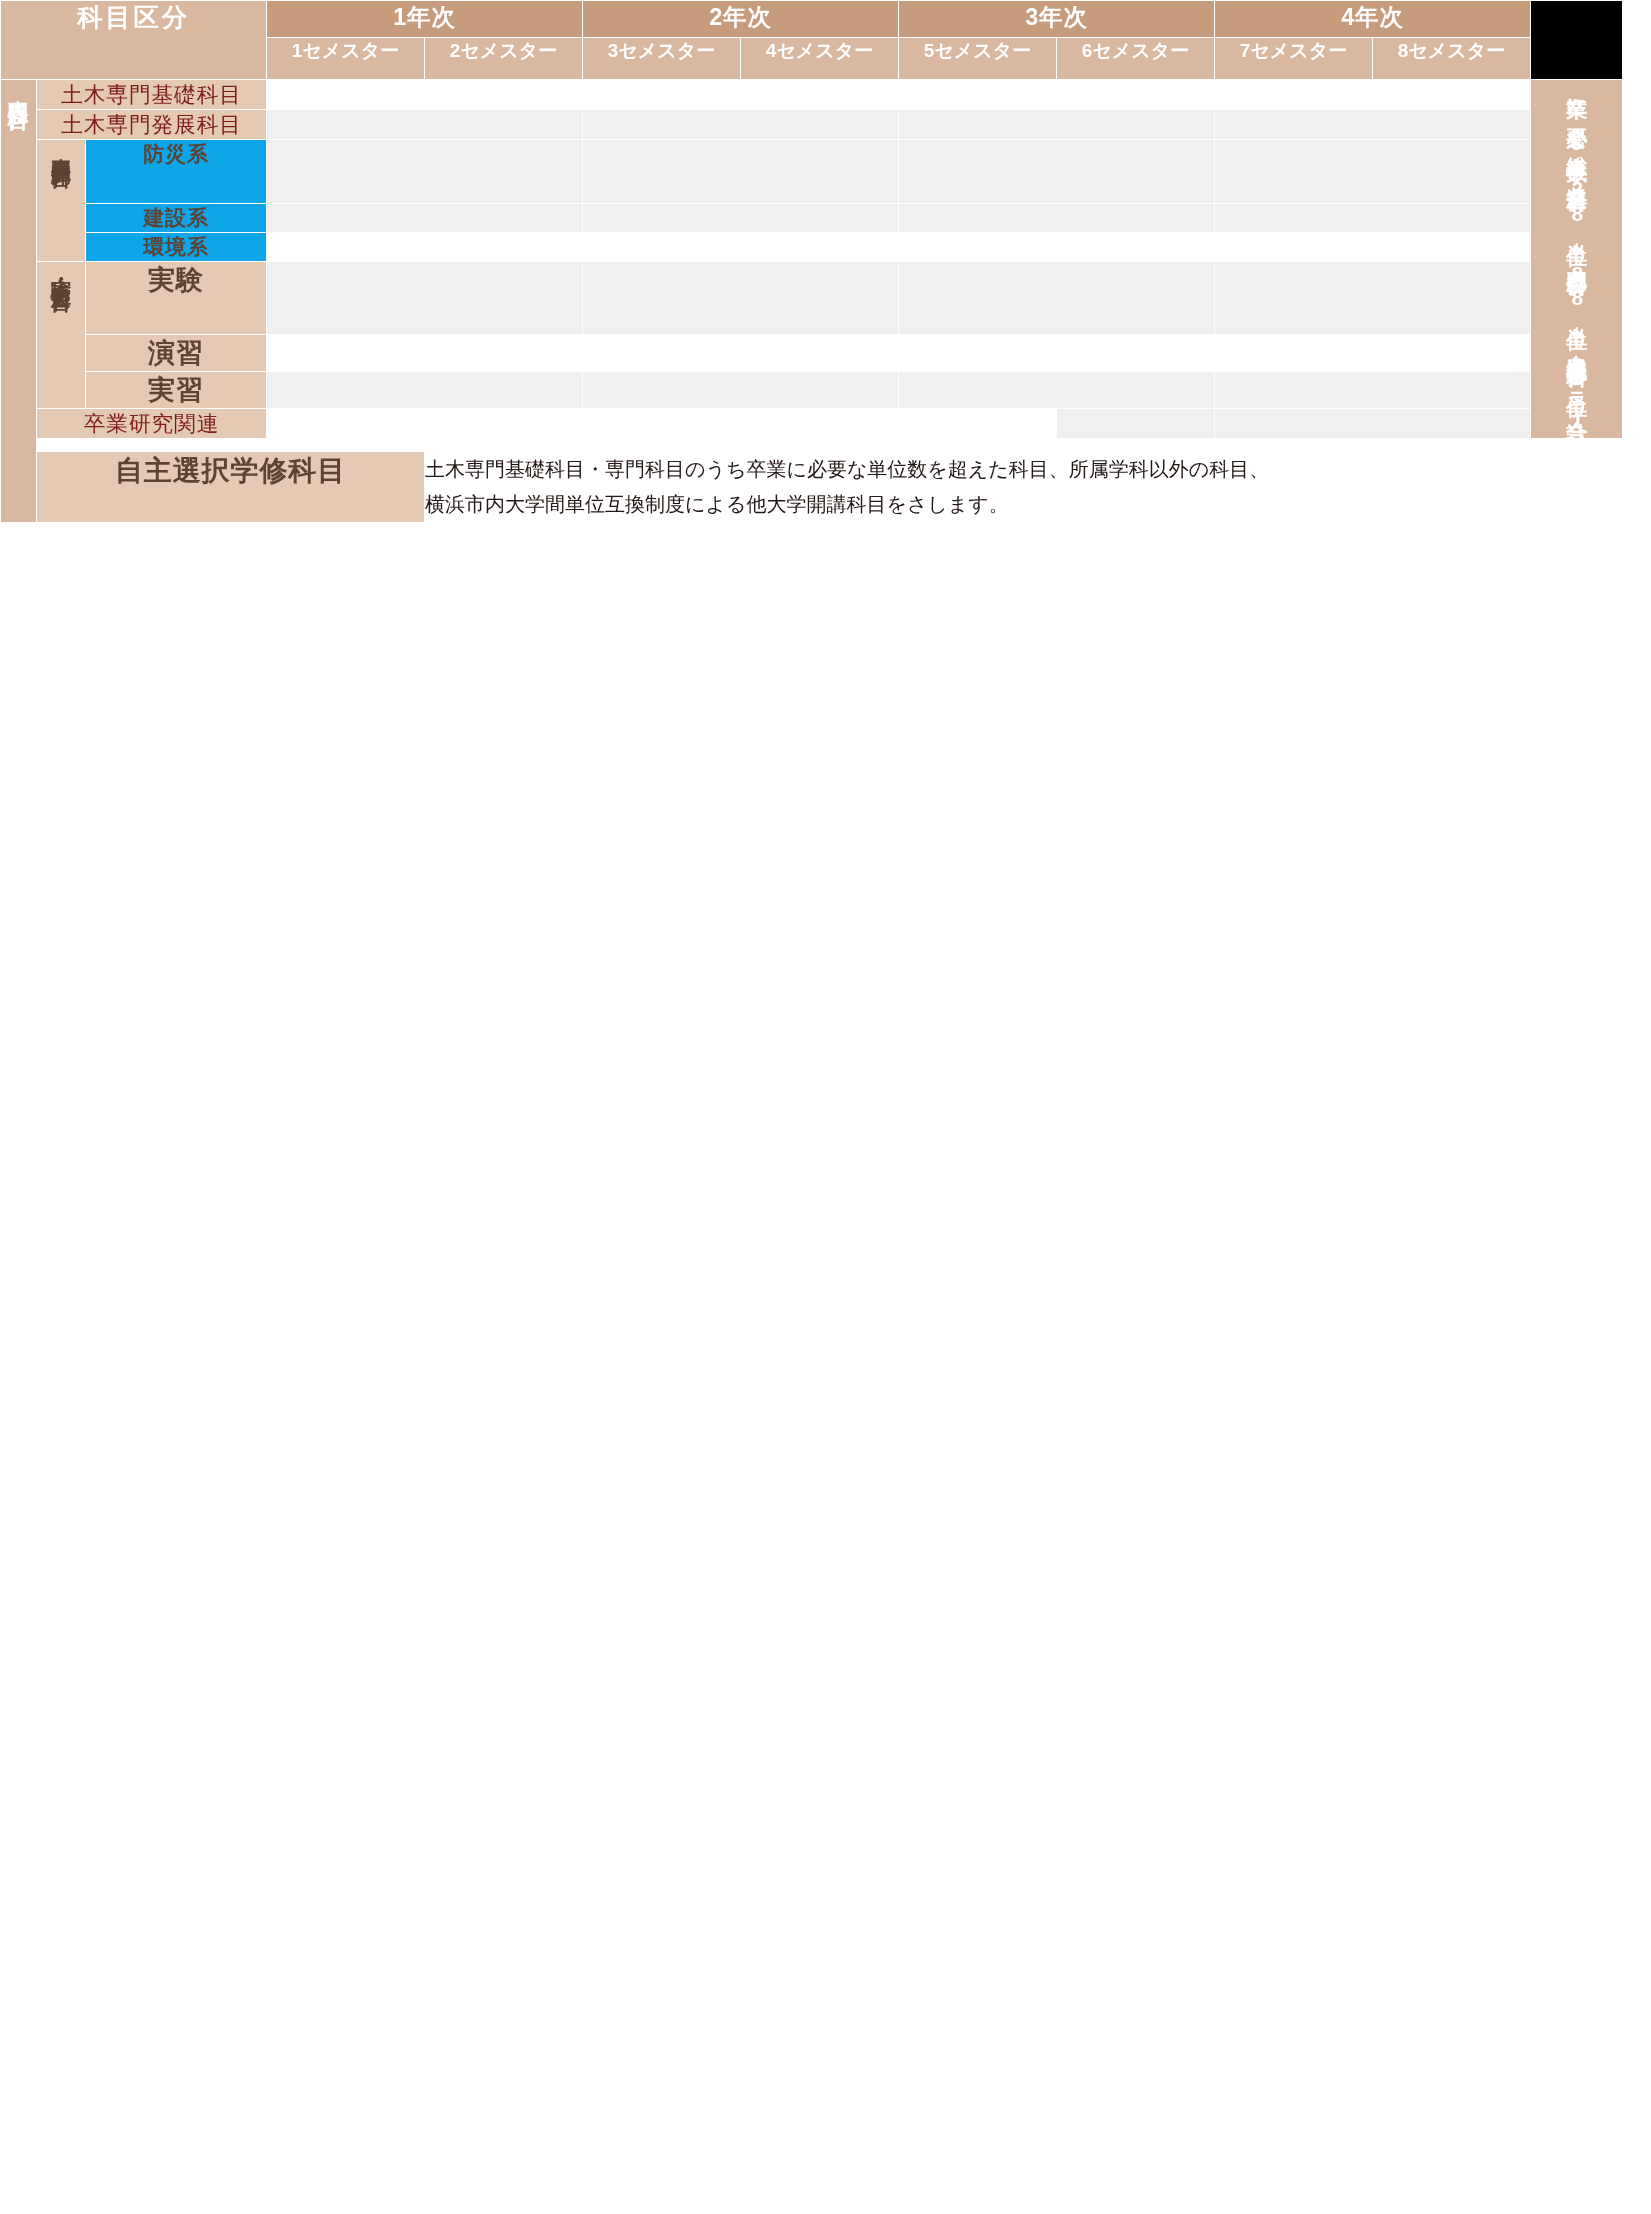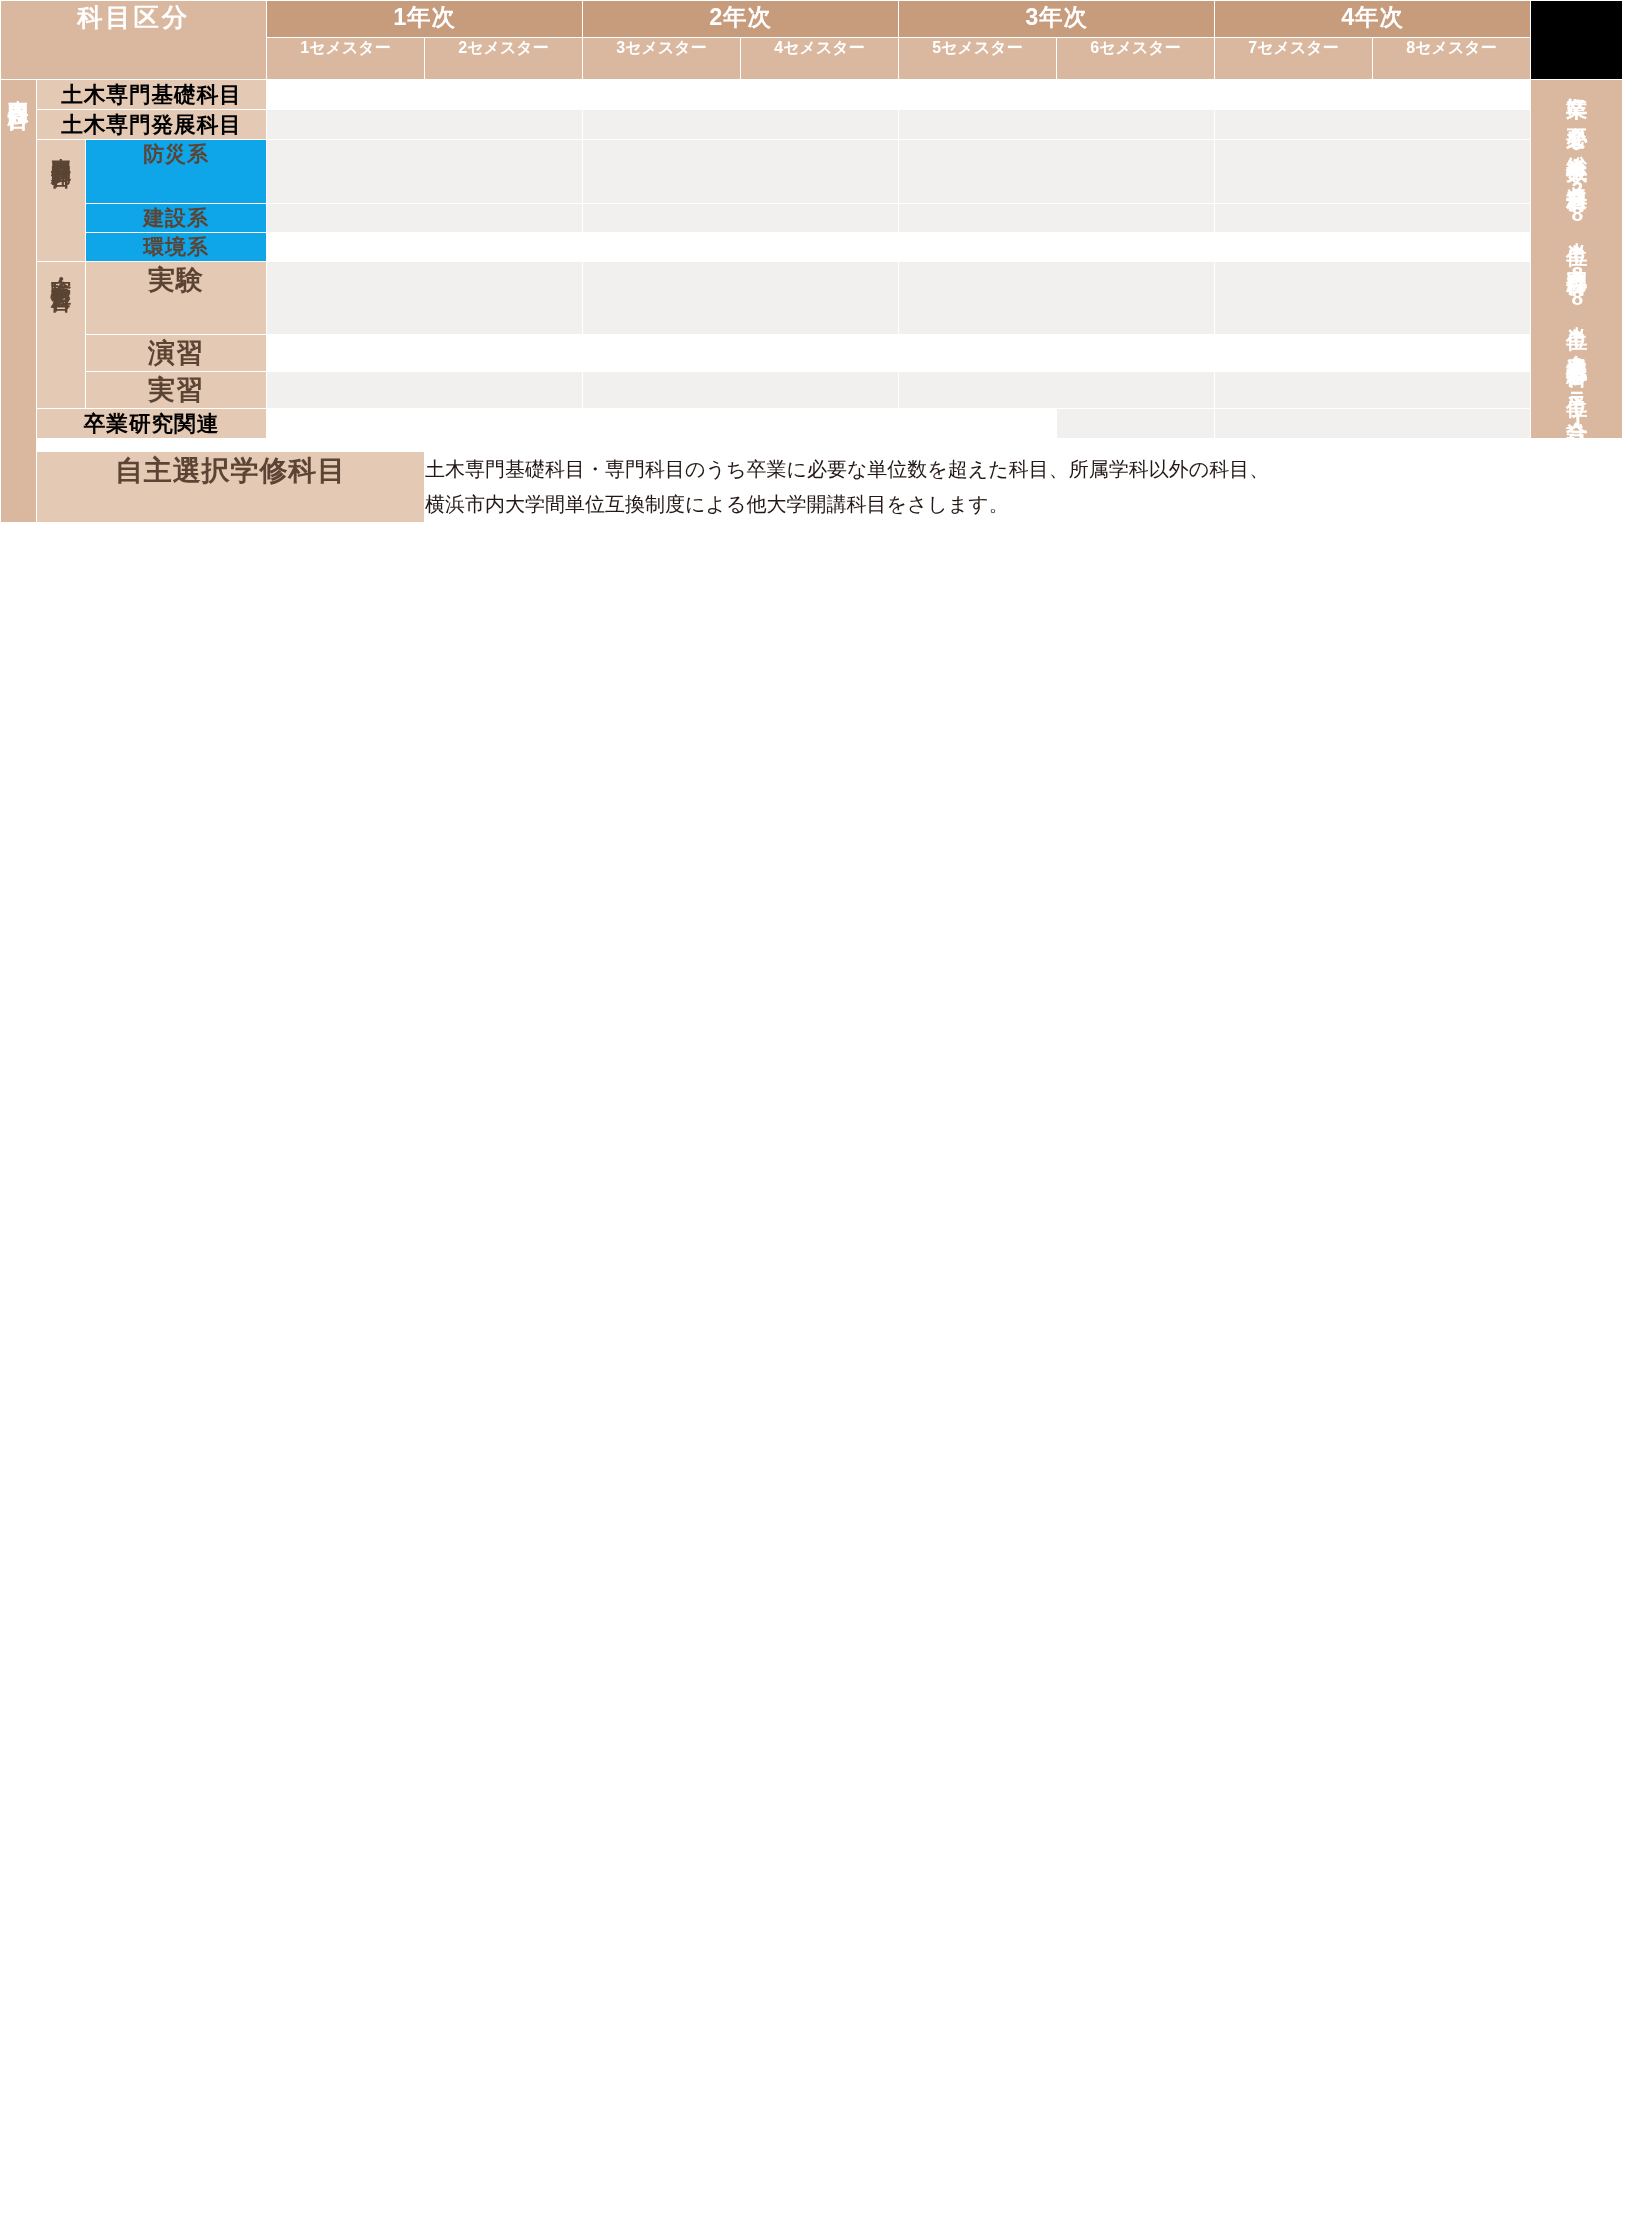--- a/index.html
+++ b/index.html
@@ -45,21 +45,21 @@
     font-size: 23.5px;
     font-weight: bold;
     text-align: center;
     vertical-align: middle;
     height: 28px;
     letter-spacing: 0.9px;
   }
   .hdr-sem {
     background: #d9b89f;
     color: #ffffff;
-    font-size: 16px;
+    font-size: 19px;
     font-weight: bold;
     text-align: center;
     vertical-align: middle;
     height: 38px;
     letter-spacing: 0px;
   }
   
   .lbl-vert {
     background: #d9b89f;
     color: #ffffff;
@@ -71,22 +71,22 @@
   }
   .lbl-vert .vt {
     writing-mode: vertical-rl;
     text-orientation: upright;
     letter-spacing: 3.8px;
     display: inline-block;
     line-height: 1.1;
   }
   .lbl-main {
     background: #e4c9b4;
-    color: #000000;
-    font-weight: bold;
+    color: #7f1d1d;
+    font-weight: normal;
     font-size: 21.7px;
     text-align: center;
     vertical-align: middle;
     letter-spacing: 0.9px;
   }
   .lbl-sub {
     background: #0ea5e9;
     color: #5b4434;
     font-weight: bold;
     font-size: 21px;

